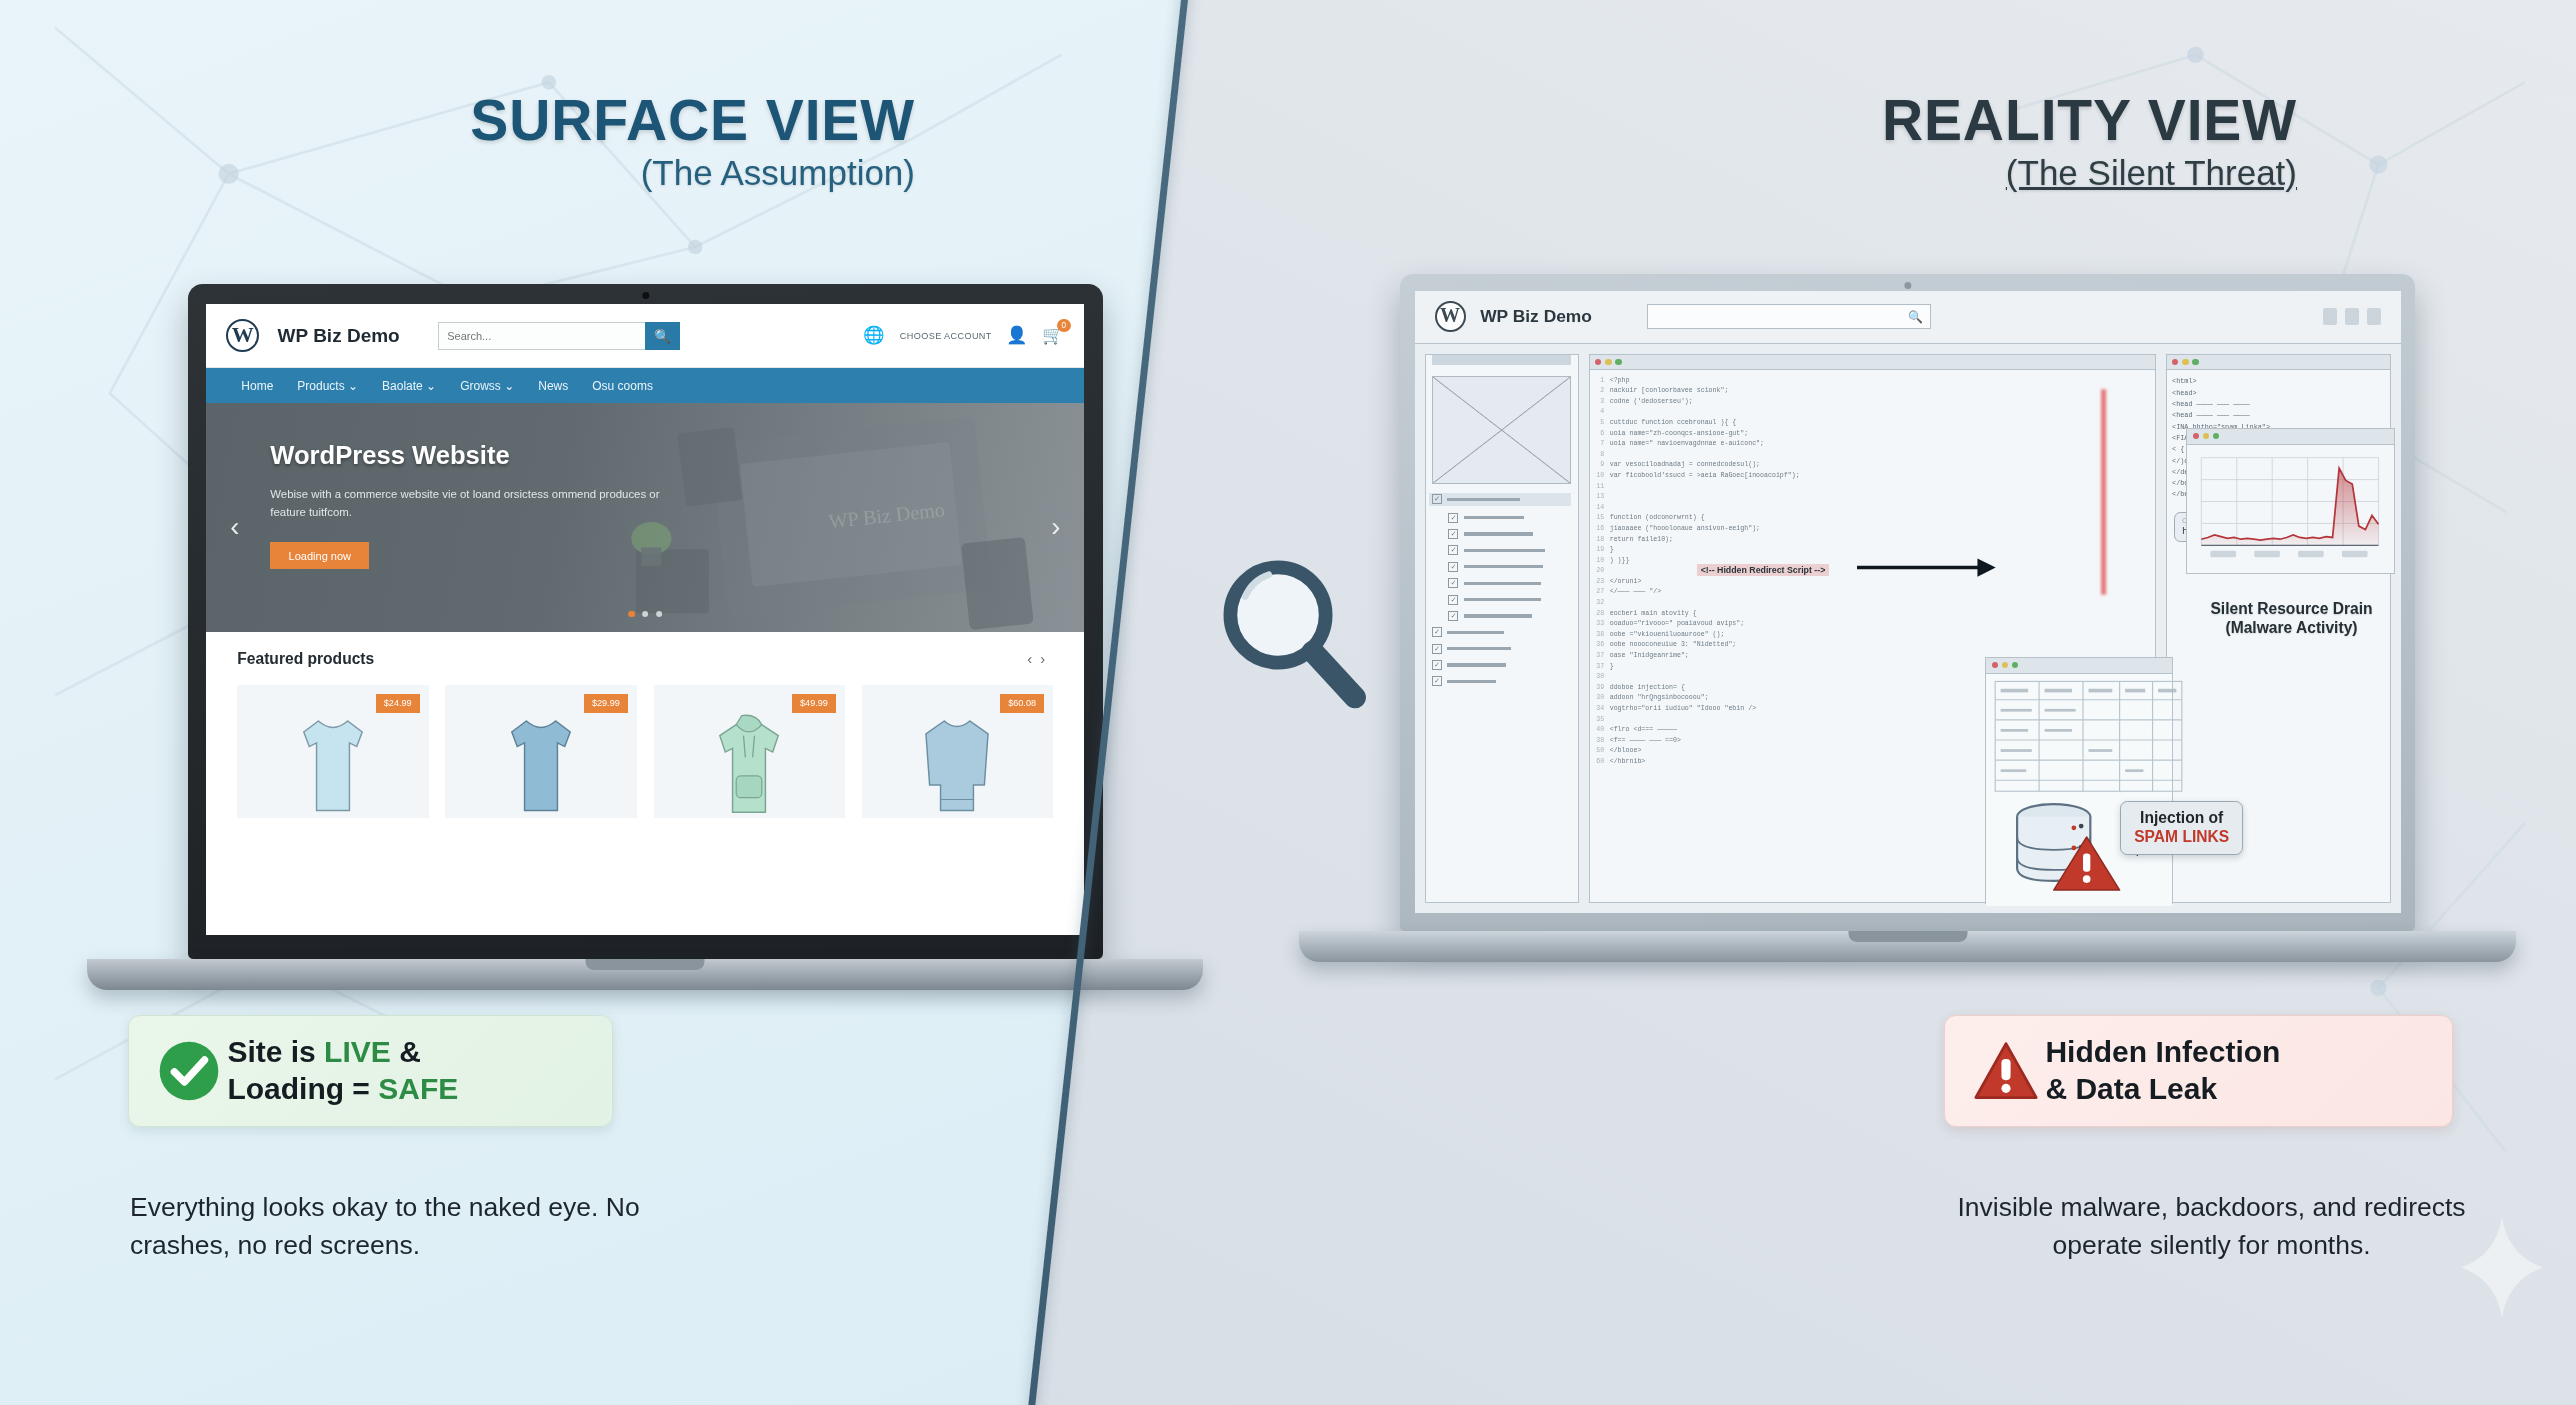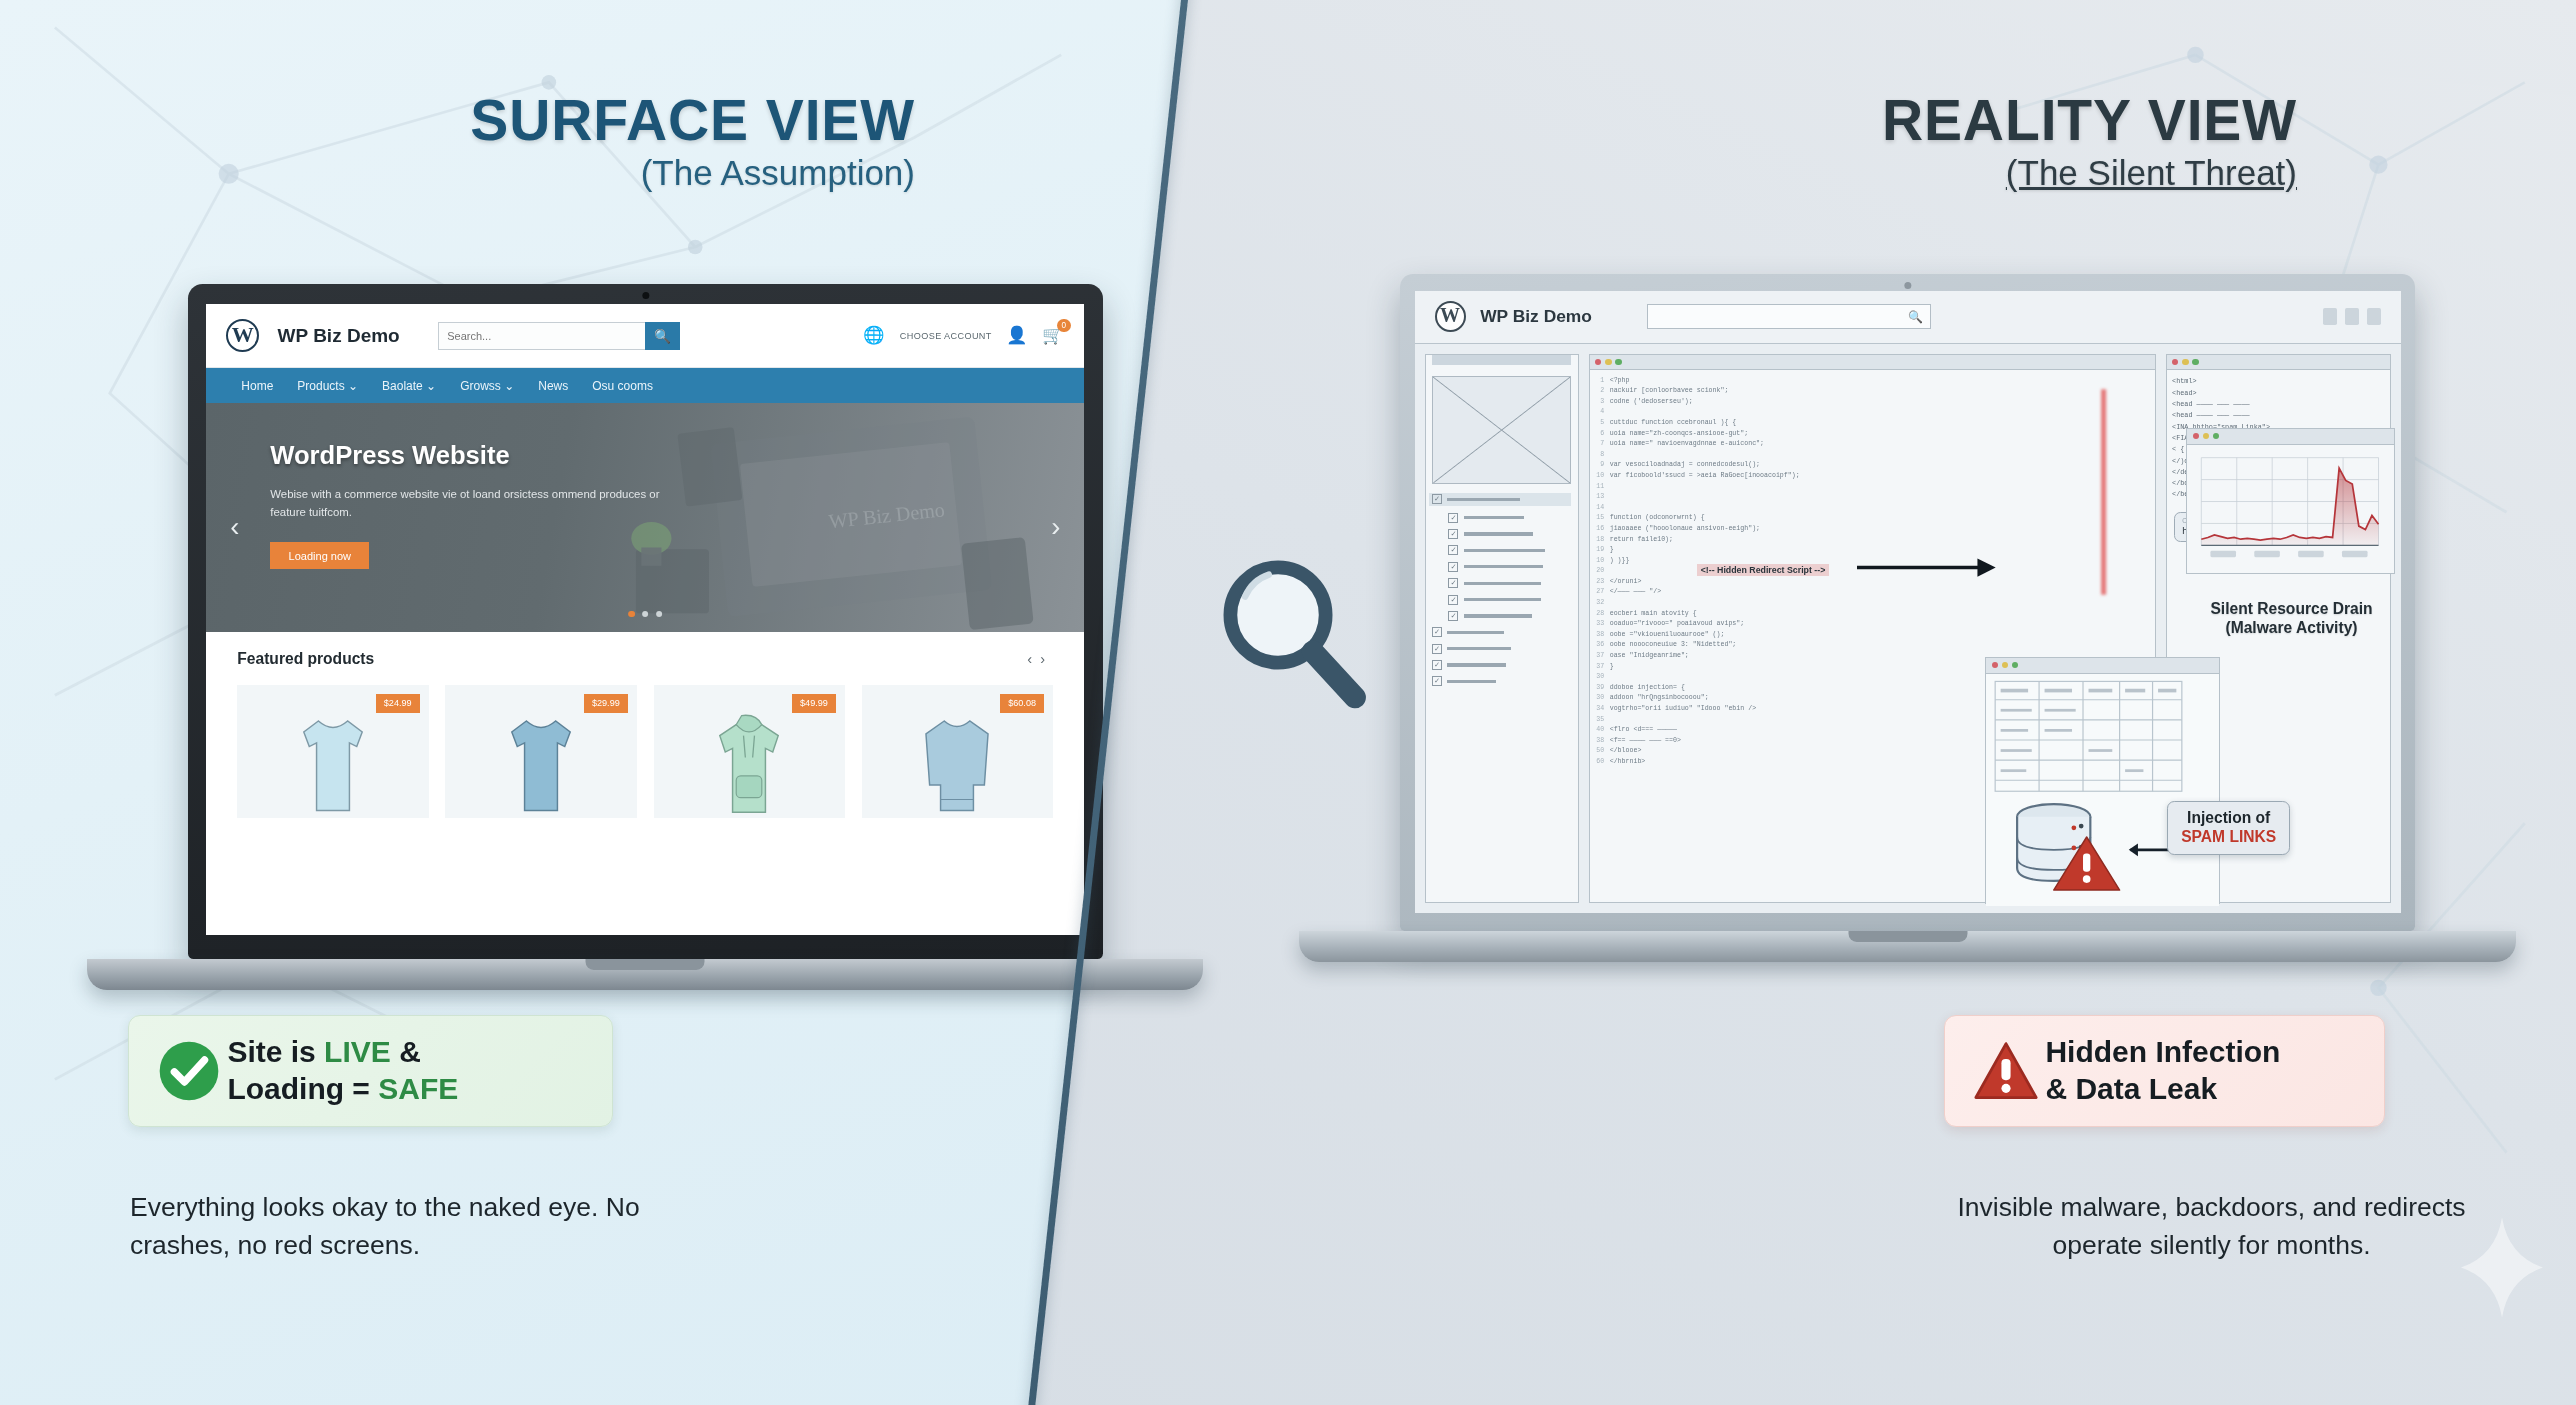--- a/index.html
+++ b/index.html
@@ -191,40 +191,40 @@
   .urlbox { margin:4.6px 7.3px 7.3px; background:#e7edf2; border:1.8px solid #9facb7;
             border-radius:6.4px; padding:4.6px 7.3px; }
   .urlbox .lbl { font-size:6.4px; color:#94a1ab; filter:blur(0.5px); }
   .urlbox .url { font-size:9.6px; color:#27323a; filter:blur(0.3px); margin-top:0.9px; }
 
   .chartwin { width:209px; }
   .chartbox { flex:1; padding:7.3px; }
   .chartcap { text-align:center; font-size:15.6px; font-weight:bold; color:#242f36;
               line-height:1.22; margin-top:6.4px; text-shadow:0 0.9px 1.8px rgba(0,0,0,.13); }
 
-  .dbwin { width:235px; position:relative; }
+  .dbwin { width:188px; position:relative; }
   .dbarea { flex:1; position:relative; background:#f7fafb; }
 
   .spamtag, .drainwrap { position:absolute; }
   .spamtag { right:-71px; bottom:48px; background:#e6ebf0; border:1.8px solid #9aa8b3;
              border-radius:7.3px; padding:7.3px 12.8px; text-align:center; line-height:1.2;
              box-shadow:0 2.7px 6.4px rgba(40,60,75,.2); }
   .spam1 { font-size:15.6px; font-weight:bold; color:#1d262c; }
   .spam2 { font-size:15.6px; font-weight:bold; color:#c0392b; }
 
   
   #magnifier { position:absolute; left:1212px; top:549px; }
 
   
   .badge { position:absolute; display:flex; align-items:center; gap:5px;
            border-radius:12px; padding:18.3px 27.4px; }
   #badge-left  { left:128px; top:1015px; width:485px;
                  background:linear-gradient(135deg,#eaf6ea,#e2f2e4); border:0.9px solid #cfe4d2;
                  box-shadow:0 3.7px 11px rgba(50,90,70,.12); }
-  #badge-right { left:1944px; top:1015px; width:441px;
+  #badge-right { left:1944px; top:1015px; width:509px;
                  background:linear-gradient(135deg,#fdeeec,#fbe6e3); border:0.9px solid #f0cfca;
                  box-shadow:0 3.7px 11px rgba(120,50,45,.12); }
   .badge-txt { font-size:30px; font-weight:bold; color:#161d22; line-height:1.22; }
   .g { color:#2e8b45; }
 
   .blurb { position:absolute; font-size:26.5px; color:#1d262c; line-height:1.42; }
   #blurb-left  { left:130px; top:1189px; width:512px; }
   #blurb-right { left:1937px; top:1189px; width:549px; text-align:center; }
 
   

